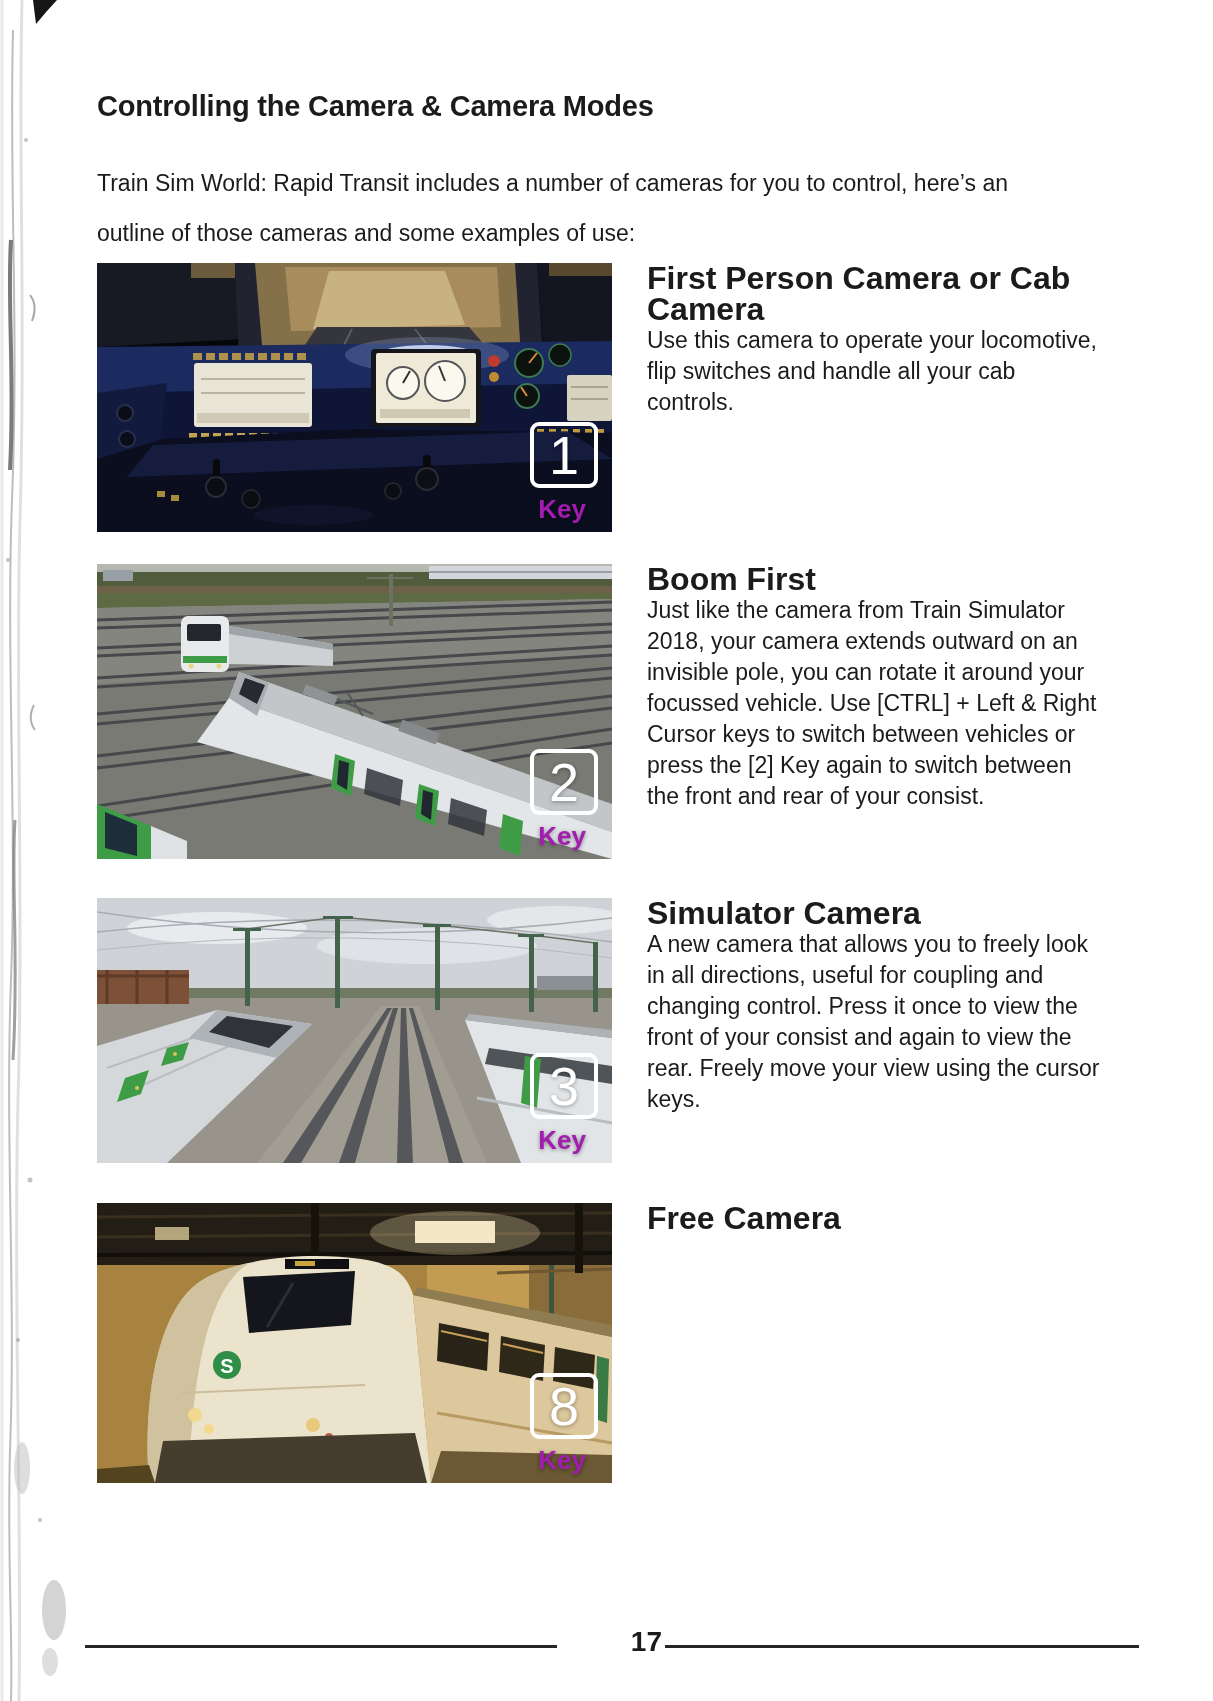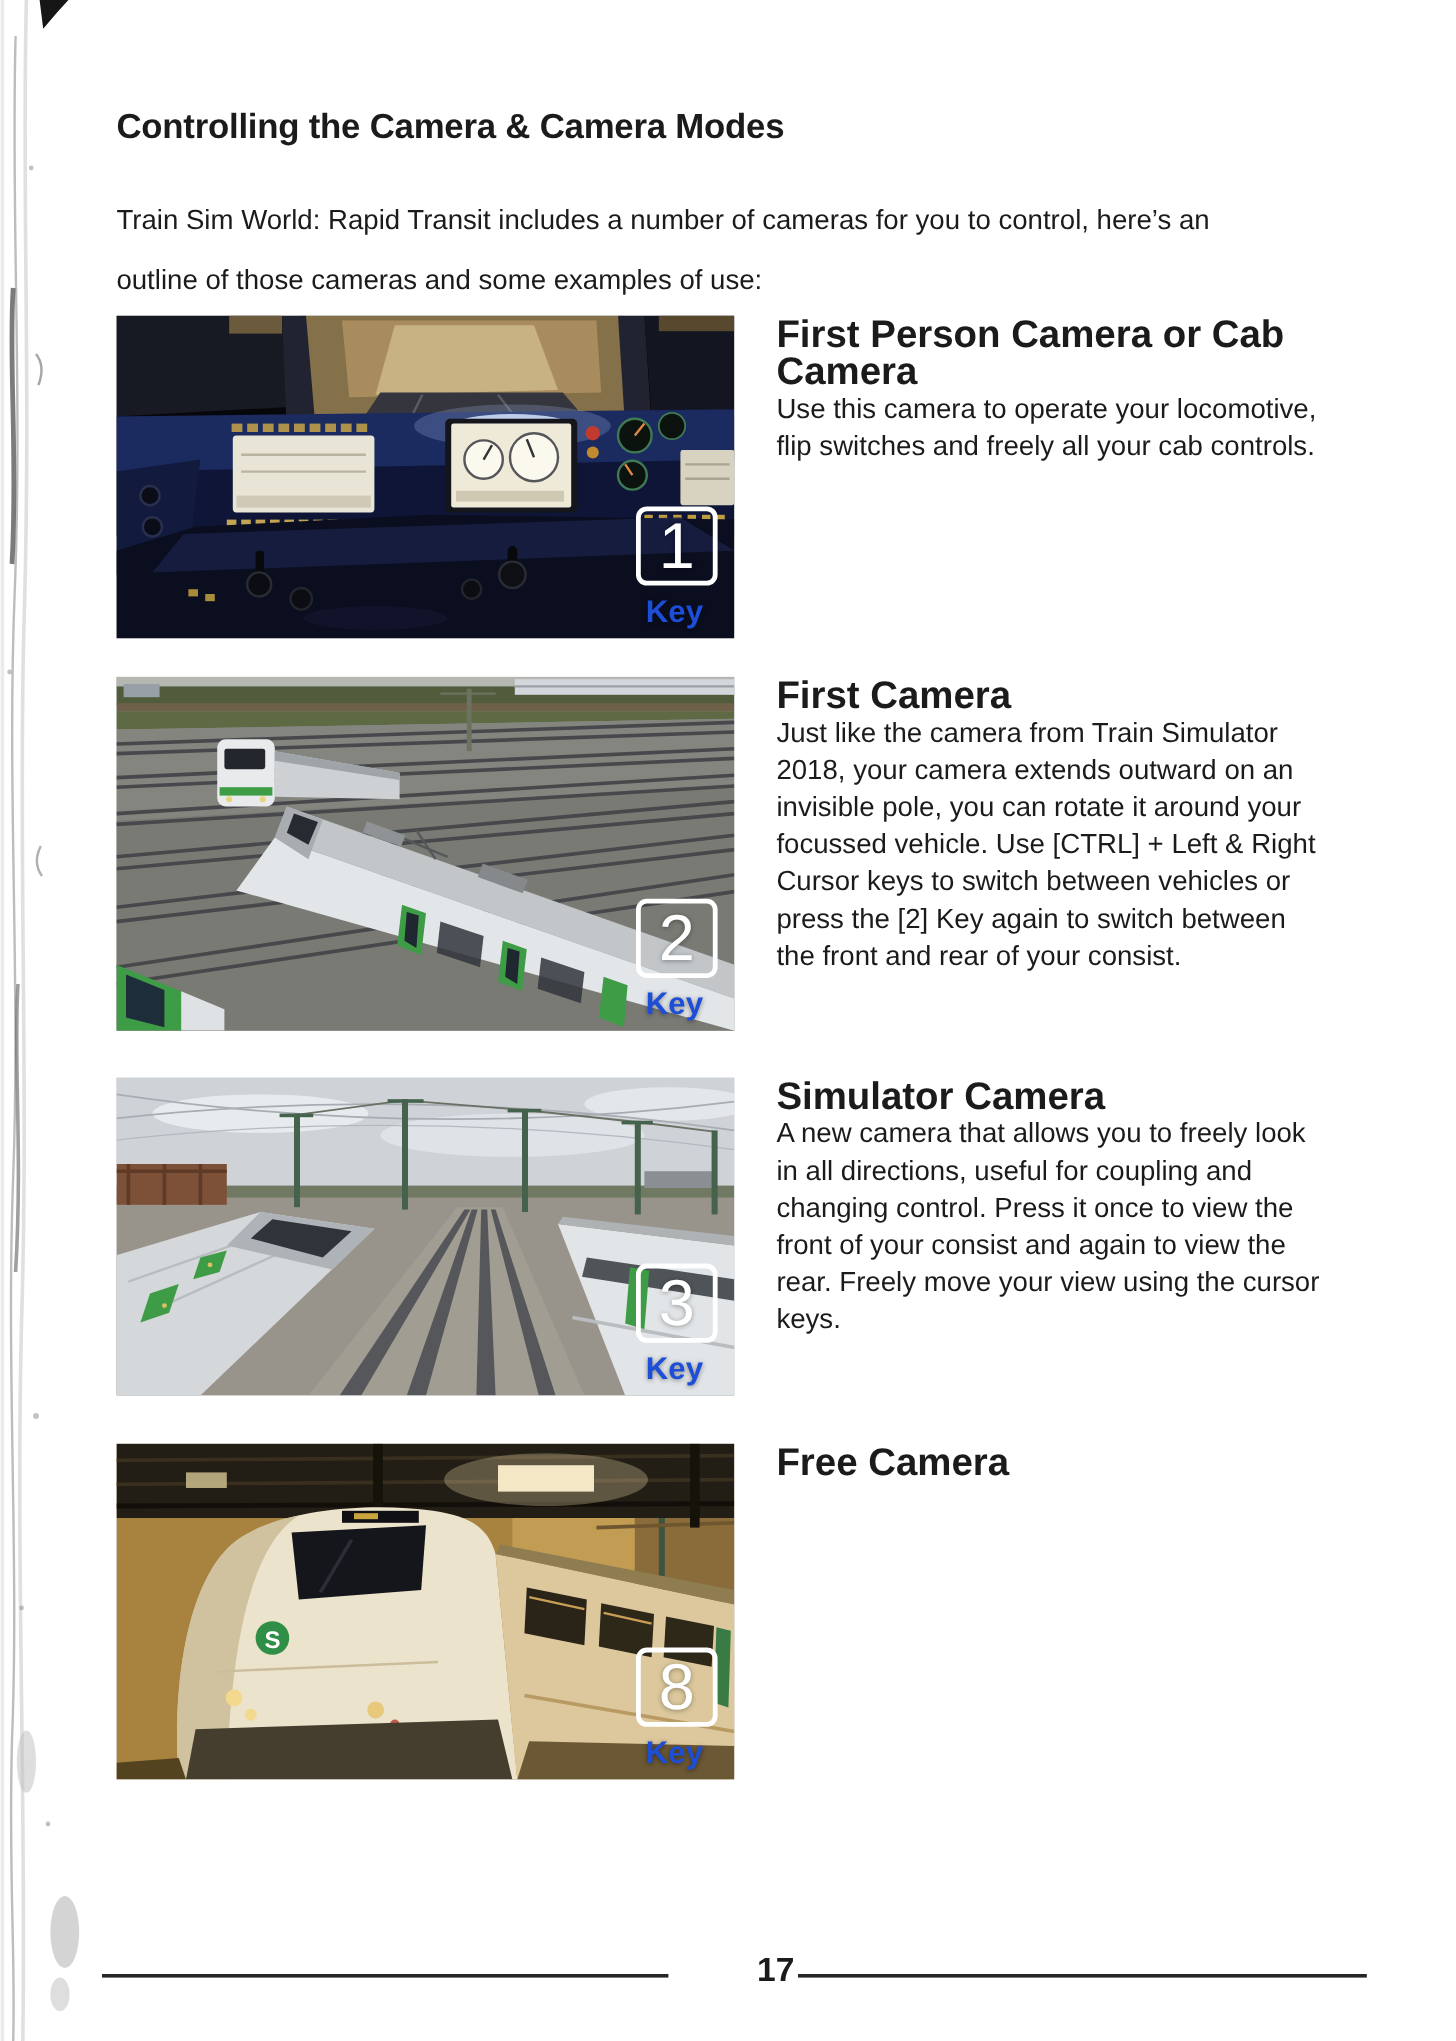--- a/index.html
+++ b/index.html
@@ -19,21 +19,21 @@
   .photo > svg { display:block; width:100%; height:100%; }
   .keybox {
     position:absolute; right:14px; bottom:44px; width:68px; height:66px;
     border:4px solid #ffffff; border-radius:9px;
     display:flex; align-items:center; justify-content:center;
   }
   .keynum { color:#ffffff; font-size:54px; line-height:58px; font-weight:400;
     text-shadow:0 1px 4px rgba(0,0,0,0.35); }
   .keylabel {
     position:absolute; right:12px; bottom:7px; width:76px; text-align:center;
-    color:#1d4ed8; font-size:26px; font-weight:700; text-shadow:0 1px 4px rgba(0,0,0,0.45);
+    color:#a21caf; font-size:26px; font-weight:700; text-shadow:0 1px 4px rgba(0,0,0,0.45);
   }
   .sectext { position:absolute; left:550px; top:0; width:458px; font-size:23px; line-height:31px; }
   .sechead { font-weight:700; font-size:32px; }
   .pageline { position:absolute; top:1645px; height:3px; background:#262626; }
   .pl-left { left:85px; width:472px; }
   .pl-right { left:665px; width:474px; }
   .pagenum { position:absolute; top:1626px; left:562px; width:100px; text-align:right;
     font-size:28px; font-weight:700; }
 </style>
 </head>
@@ -150,21 +150,21 @@
         <rect x="60" y="228" width="8" height="6" fill="#a98c3a"></rect>
         <rect x="74" y="232" width="8" height="6" fill="#a98c3a"></rect>
       </svg>
       <div class="keybox">
         <span class="keynum">1</span>
       </div>
       <div class="keylabel">Key</div>
     </div>
     <div class="sectext">
       <div class="sechead">First Person Camera or Cab Camera</div>
-      <div class="secbody">Use this camera to operate your locomotive, flip switches and freely all your cab controls.</div>
+      <div class="secbody">Use this camera to operate your locomotive, flip switches and handle all your cab controls.</div>
     </div>
   </section>
 
   <section class="row row2">
     <div class="photo">
       <svg viewBox="0 0 515 295" preserveAspectRatio="none">
         <rect width="515" height="295" fill="#8d8e8a"></rect>
         <rect x="0" y="0" width="515" height="14" fill="#b4b8b0"></rect>
         <rect x="0" y="8" width="515" height="16" fill="#505c3c"></rect>
         <rect x="0" y="22" width="515" height="7" fill="#6f6049"></rect>
@@ -215,21 +215,21 @@
         <polygon points="0,240 54,262 54,295 0,295" fill="#3f9c46"></polygon>
         <polygon points="8,248 40,261 40,292 8,284" fill="#1d2d3a"></polygon>
         <polygon points="54,262 90,277 90,295 54,295" fill="#dfe2e4"></polygon>
       </svg>
       <div class="keybox">
         <span class="keynum">2</span>
       </div>
       <div class="keylabel">Key</div>
     </div>
     <div class="sectext">
-      <div class="sechead">First Camera</div>
+      <div class="sechead">Boom First</div>
       <div class="secbody">Just like the camera from Train Simulator 2018, your camera extends outward on an invisible pole, you can rotate it around your focussed vehicle. Use [CTRL] + Left &amp; Right Cursor keys to switch between vehicles or press the [2] Key again to switch between the front and rear of your consist.</div>
     </div>
   </section>
 
   <section class="row row3">
     <div class="photo">
       <svg viewBox="0 0 515 265" preserveAspectRatio="none">
         <rect width="515" height="265" fill="#cfd3d7"></rect>
         <ellipse cx="120" cy="30" rx="90" ry="16" fill="#e8ebee"></ellipse>
         <ellipse cx="330" cy="48" rx="110" ry="18" fill="#dfe3e7"></ellipse>

